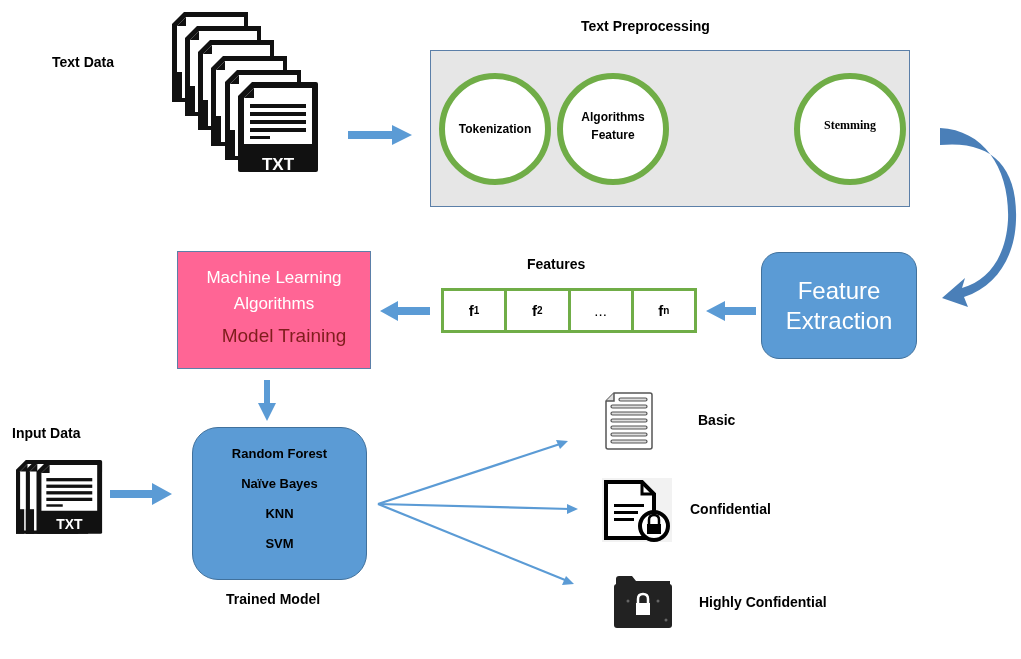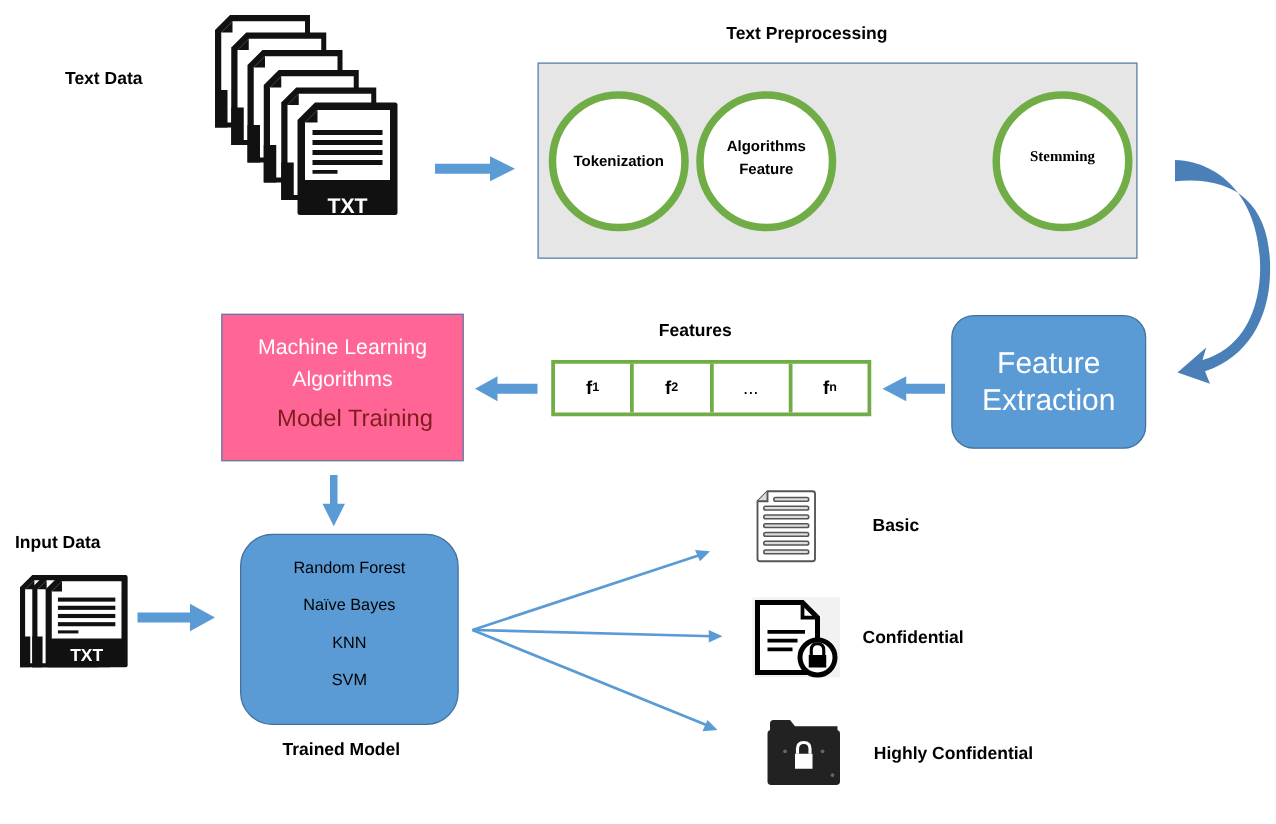--- a/index.html
+++ b/index.html
@@ -33,21 +33,21 @@
 
   
   .fe-box { left: 761px; top: 252px; width: 156px; height: 107px; background: #5b9bd5;
             border: 1px solid #41719c; border-radius: 18px; box-sizing: border-box;
             color: #fff; font-size: 24px; line-height: 30px; text-align: center;
             display: flex; flex-direction: column; justify-content: center; }
 
   
   .tm-box { left: 192px; top: 427px; width: 175px; height: 153px; background: #5b9bd5;
             border: 1px solid #41719c; border-radius: 26px; box-sizing: border-box;
-            text-align: center; font-weight: normal; font-size: 13px; }
+            text-align: center; font-weight: bold; font-size: 13px; }
   .tm-item { height: 30px; line-height: 30px; }
   .tm-item:first-child { margin-top: 11px; }
 </style>
 </head>
 <body>
 
 <svg id="diagram-svg" width="1021" height="659">
   <defs>
     <g id="txt-file">
       <path d="M14,0 L78,0 Q80,0 80,2 L80,88 Q80,90 78,90 L2,90 Q0,90 0,88 L0,14 Z" fill="#111"></path>

